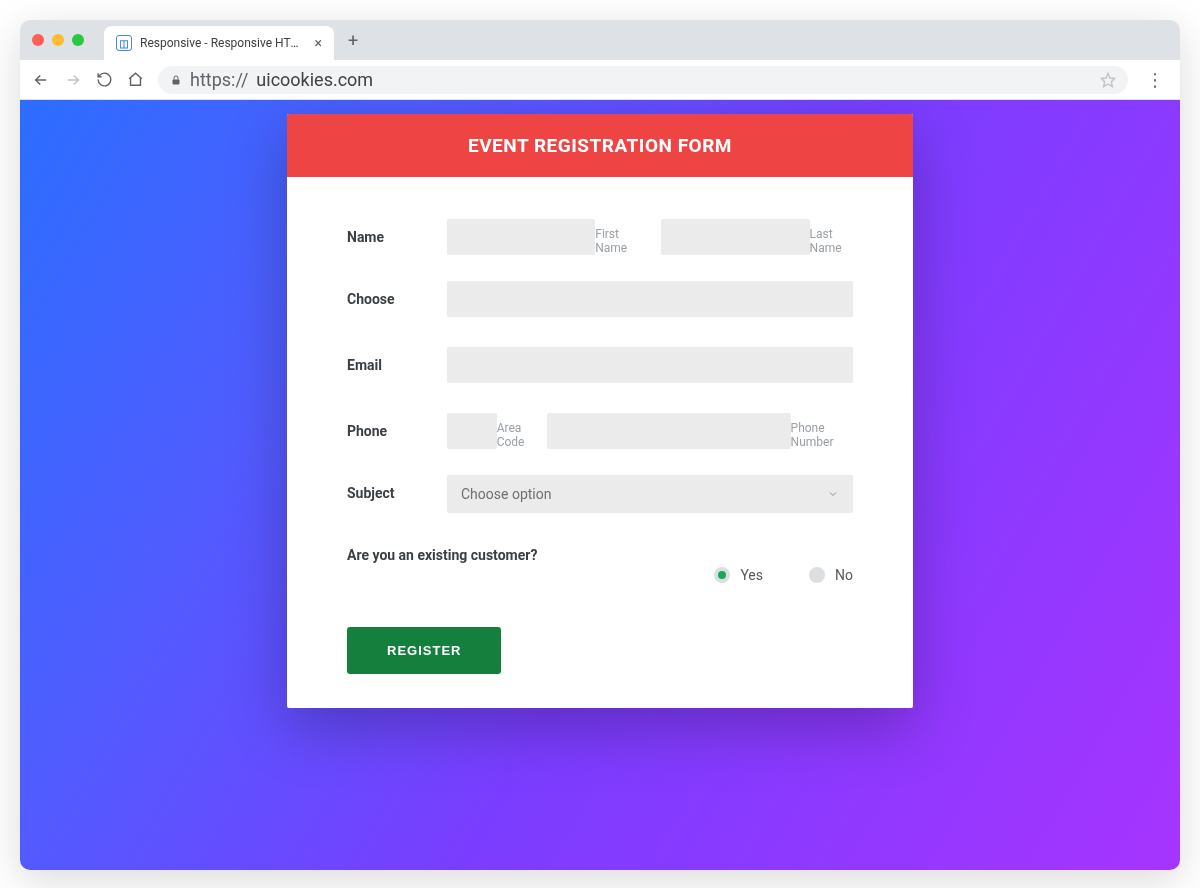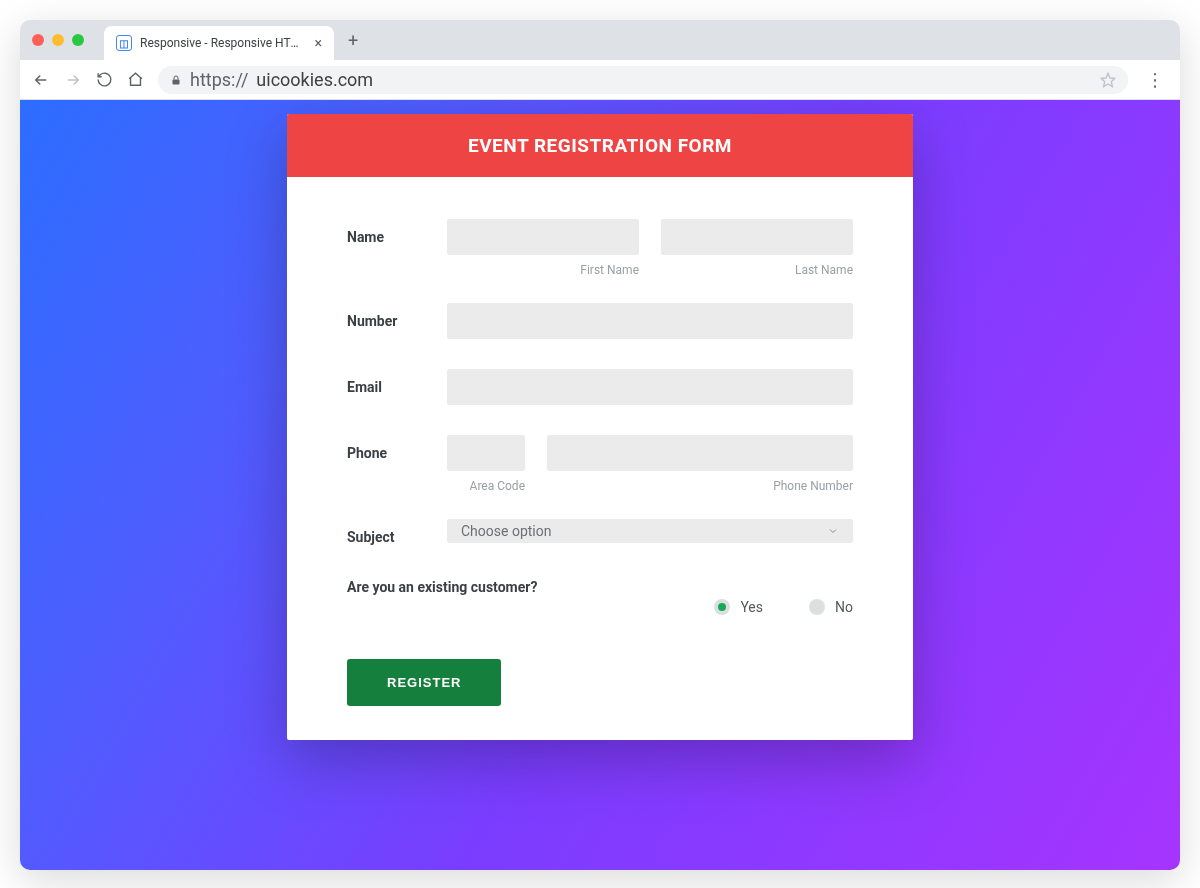--- a/index.html
+++ b/index.html
@@ -112,40 +112,40 @@
   .card-body { padding: 42px 60px 34px 60px; }
   .row { display:flex; margin-bottom:12px; }
   .row .lbl {
     width:100px;
     font-size:14px;
     font-weight:700;
     color:#3a3f44;
     padding-top:10px;
   }
   .row .fields { flex:1; display:flex; gap:22px; }
-  .fcol { display:flex; flex-direction:column; flex:1;align-items:flex-end; }
+  .fcol { display:flex; flex:1; }
   .fcol.narrow { flex:0 0 78px; }
   .input {
     height:36px;
     background:#ebebeb;
     border:none;
     border-radius:2px;
     width:100%;
     padding:0 10px;
     font-size:14px;
   }
   .sub {
     font-size:12px;
     color:#9aa0a6;
     margin-top:8px;
     margin-bottom:14px;
   }
   .row.simple { margin-bottom:30px; }
   .select {
-    height:24px;
+    height:38px;
     background:#ebebeb;
     border:none;
     border-radius:2px;
     width:100%;
     display:flex;
     align-items:center;
     justify-content:space-between;
     padding:0 14px;
     font-size:14px;
     color:#6b7075;
@@ -257,21 +257,21 @@
               <div class="sub">First Name</div>
             </div>
             <div class="fcol">
               <input class="input" style="">
               <div class="sub">Last Name</div>
             </div>
           </div>
         </div>
 
         <div class="row simple">
-          <div class="lbl">Number</div>
+          <div class="lbl">Choose</div>
           <div class="fields">
               <div class="fcol">
             <input class="input" style="">
           </div>
             </div>
         </div>
 
         <div class="row simple">
           <div class="lbl">Email</div>
           <div class="fields">

